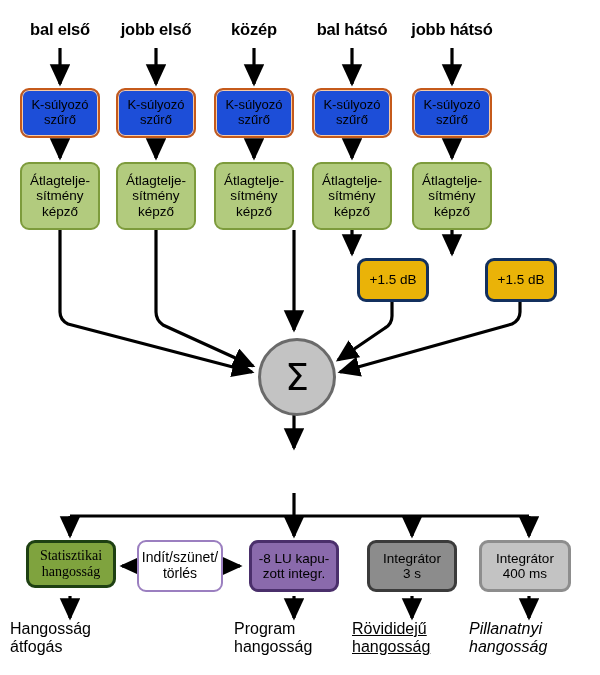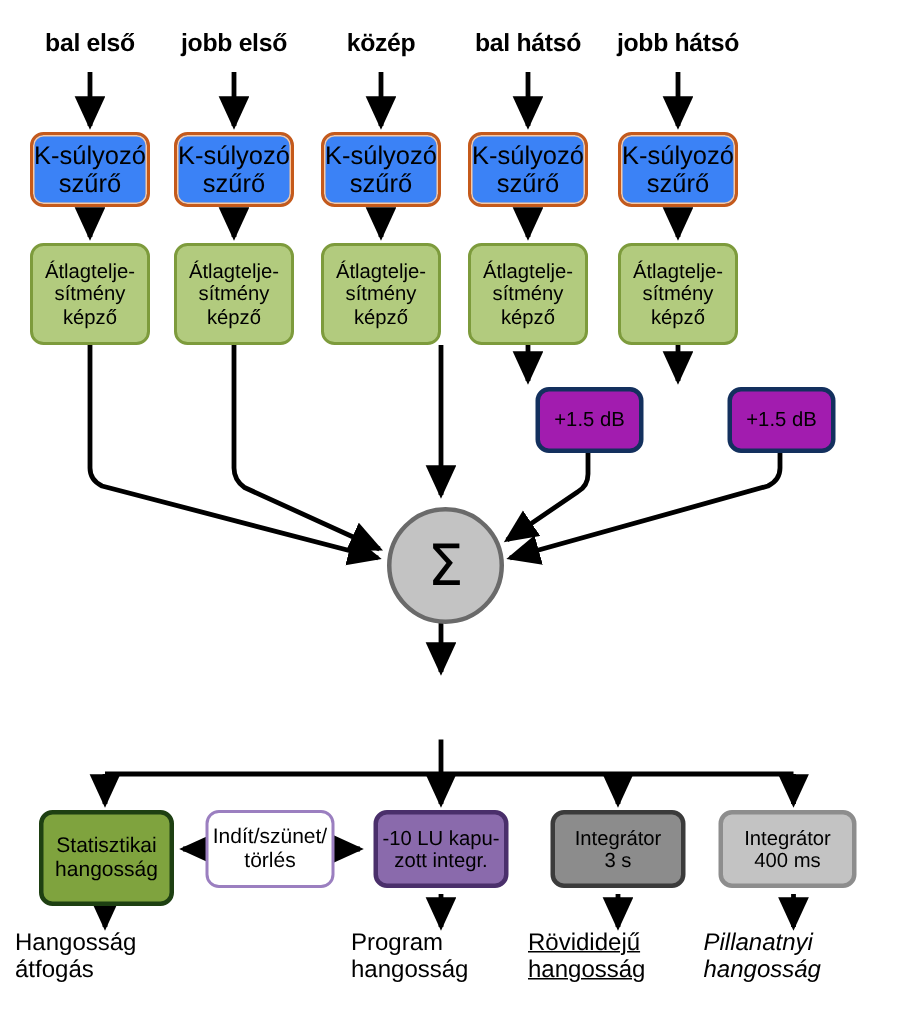--- a/index.html
+++ b/index.html
@@ -15,38 +15,38 @@
 
   .node{position:absolute;box-sizing:border-box;display:flex;align-items:center;
         justify-content:center;text-align:center;line-height:1.12;}
 
   .hdr{position:absolute;text-align:center;font-weight:bold;font-size:16.5px;
        letter-spacing:-0.2px;white-space:nowrap;}
 
   
   .kbox{
     border-radius:9px;
-    background:#3b82f6;
+    background:#1d4ed8;
     border:2.5px solid #c55a1b;
     box-shadow: inset 0 0 0 1px #f7c9a4;
-    font-size:17px;
+    font-size:13px;
     color:#000;
   }
   
   .gbox{
     border-radius:9px;
     background:#b2cb7e;
     border:2.5px solid #7d9b3c;
     font-size:13.5px;
     color:#000;
   }
   
   .bbox{
     border-radius:9px;
-    background:#a21caf;
+    background:#eab308;
     border:3px solid #13305e;
     font-size:13.5px;
     color:#000;
   }
   
   .logbox{
     border-radius:9px;
     background:#b2cb7e;
     border:2.5px solid #6f8f33;
     font-size:13.5px;
@@ -200,37 +200,37 @@
       <span>képző</span>
     </span>
   </div>
 
   <div class="node bbox" style="left:357px;top:258px;width:72px;height:44px;">+1.5 dB</div>
   <div class="node bbox" style="left:485px;top:258px;width:72px;height:44px;">+1.5 dB</div>
 
   <div class="sum" style="left:258px;top:338px;width:72px;height:72px;">Σ</div>
 
 
-  <div class="node statbox" style="left:26px;top:540px;width:90px;height:64px;">
+  <div class="node statbox" style="left:26px;top:540px;width:90px;height:48px;font-family:Liberation Serif, serif;">
     <span>
       <span>Statisztikai</span><br>
       <span>hangosság</span>
     </span>
   </div>
 
   <div class="node ctrlbox" style="left:137px;top:540px;width:86px;height:52px;">
     <span>
       <span>Indít/szünet/</span><br>
       <span>törlés</span>
     </span>
   </div>
 
   <div class="node gatebox" style="left:249px;top:540px;width:90px;height:52px;">
     <span>
-      <span>-10 LU kapu-</span><br>
+      <span>-8 LU kapu-</span><br>
       <span>zott integr.</span>
     </span>
   </div>
 
   <div class="node int3box" style="left:367px;top:540px;width:90px;height:52px;">
     <span>
       <span>Integrátor</span><br>
       <span>3 s</span>
     </span>
   </div>

